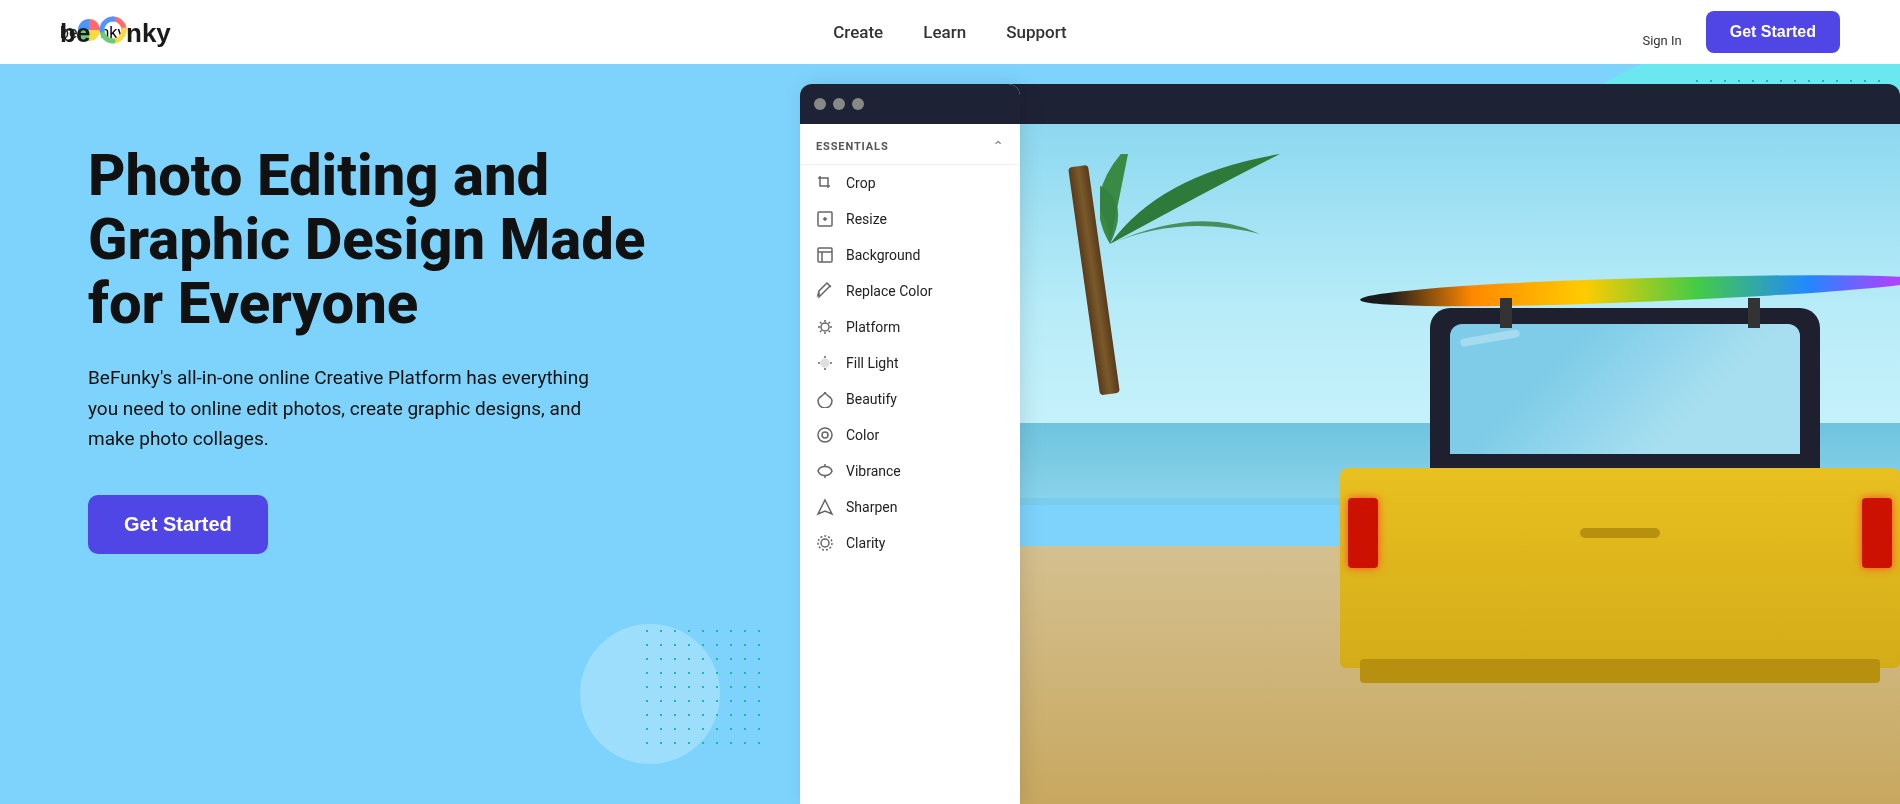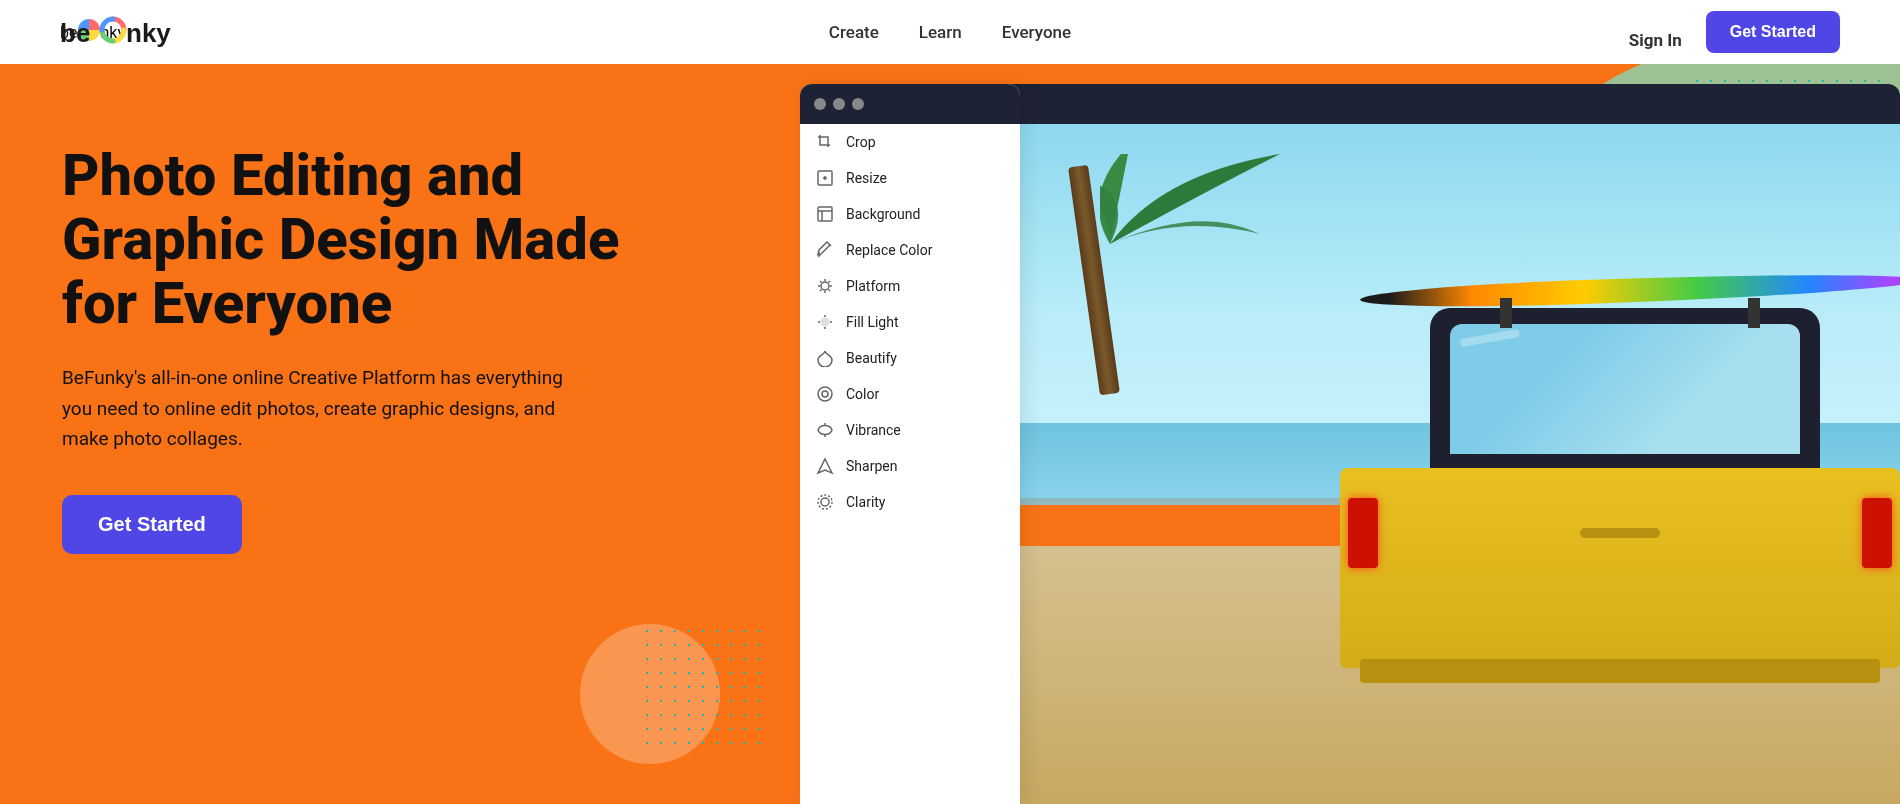--- a/index.html
+++ b/index.html
@@ -49,43 +49,43 @@
       color: #333;
       text-decoration: none;
       font-weight: 500;
     }
     .nav-right {
       display: flex;
       align-items: center;
       gap: 24px;
     }
     .sign-in {
-      font-size: 17px;
+      font-size: 13px;
       color: #333;
-      font-weight: 700;
+      font-weight: 400;
       text-decoration: none;
       margin-top: 16px;
     }
     .get-started-btn {
       background: #4f46e5;
       color: white;
       border: none;
       padding: 12px 24px;
       border-radius: 8px;
       font-size: 16px;
       font-weight: 600;
       cursor: pointer;
     }
 
     
     .hero {
-      background: #f97316;
+      background: #7dd3fc;
       display: flex;
       align-items: flex-start;
-      padding: 60px 60px 0 62px;
+      padding: 60px 60px 0 88px;
       position: relative;
       min-height: 740px;
       overflow: hidden;
     }
 
     
     .blob-top-right {
       position: absolute;
       top: -20px;
       right: -60px;
@@ -267,21 +267,21 @@
       <path d="M64,18 A11,11 0 0,1 53,29" stroke="#ffd93d" stroke-width="5" fill="none" stroke-linecap="round"></path>
       <path d="M53,29 A11,11 0 0,1 42,18" stroke="#6bcb77" stroke-width="5" fill="none" stroke-linecap="round"></path>
       <path d="M42,18 A11,11 0 0,1 53,7" stroke="#4d96ff" stroke-width="5" fill="none" stroke-linecap="round"></path>
       <text x="66" y="30" font-family="Arial Black, sans-serif" font-weight="900" font-size="26" fill="#1a1a1a">nky</text>
     </svg>
   </div>
 
   <div class="nav-links" style="position:absolute; left:50%; transform:translateX(-50%);">
     <a class="nav-link" href="#">Create</a>
     <a class="nav-link" href="#">Learn</a>
-    <a class="nav-link" href="#">Everyone</a>
+    <a class="nav-link" href="#">Support</a>
   </div>
 
   <div class="nav-right" style="margin-left:auto;">
     <a class="sign-in" href="#">Sign In</a>
     <button class="get-started-btn">Get Started</button>
   </div>
 </nav>
 
 <div class="hero">
 
@@ -307,20 +307,24 @@
       </span>
     </div>
 
     <div class="mockup-window">
       <div class="window-titlebar">
         <div class="traffic-dot"></div>
         <div class="traffic-dot"></div>
         <div class="traffic-dot"></div>
       </div>
       <div class="window-sidebar">
+        <div class="essentials-header">
+          <span class="essentials-label">ESSENTIALS</span>
+          <span class="essentials-chevron">⌃</span>
+        </div>
 
         <div id="menu-items-container">
             <div class="menu-item">
     <span class="menu-icon"><svg viewBox="0 0 18 18" fill="none" stroke="currentColor" stroke-width="1.5">
                   <path d="M4 2v10h10"></path>
                   <path d="M2 4h10v10"></path>
                 </svg></span>
     <span>Crop</span>
   </div>
             <div class="menu-item">

